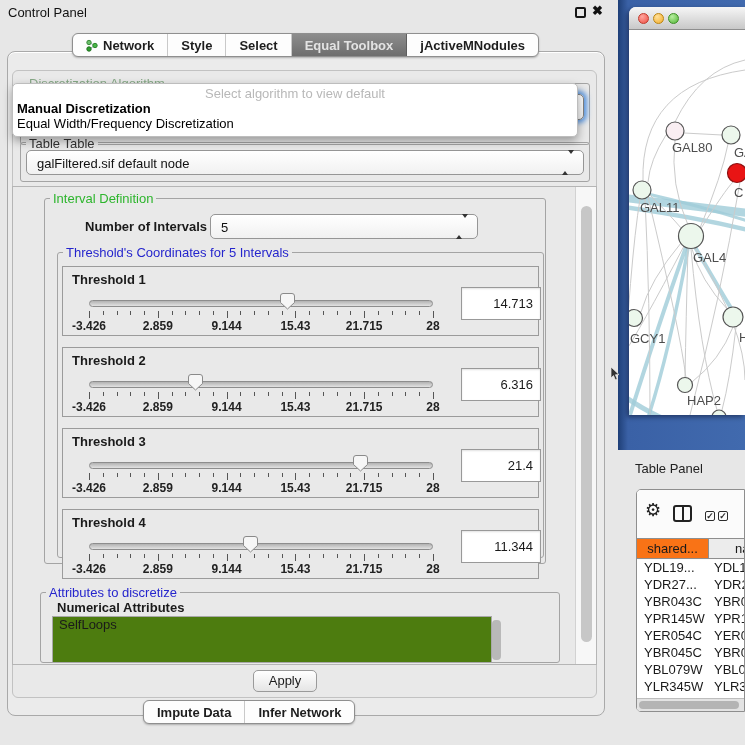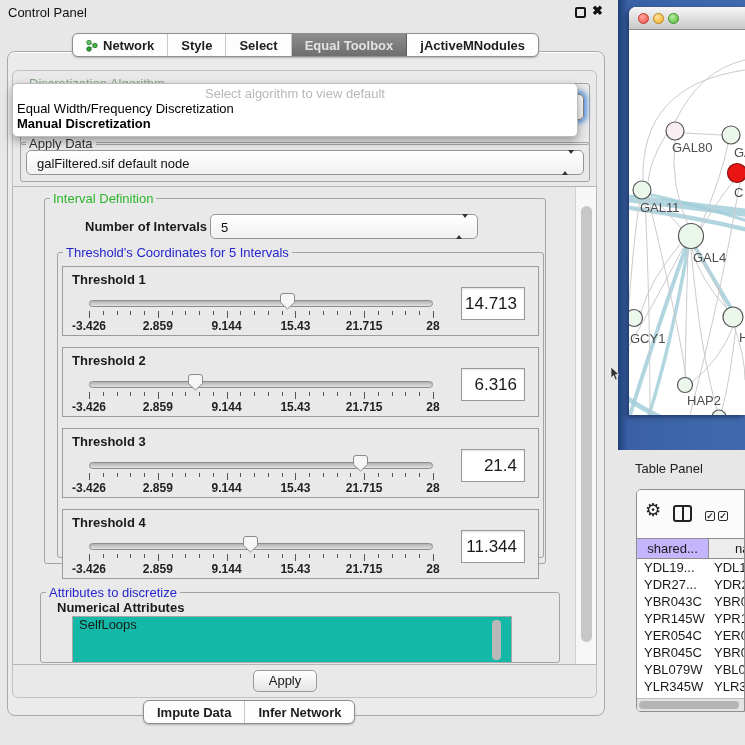--- a/index.html
+++ b/index.html
@@ -56,27 +56,27 @@
   #interval-group { left:44px; top:198px; width:502px; height:366px; }
   #thr-group { left:57px; top:252px; width:487px; height:306px; }
   #thr-panels { left:62px; top:266px; width:477px; }
   .th-panel { position:relative; width:477px; height:70px; margin-bottom:11px; border:1px solid #9b9b9b; background:#e9e9e9; }
   .th-label { position:absolute; left:9px; top:5px; font-weight:bold; font-size:13px; }
   .th-track { position:absolute; left:26px; top:33px; width:344px; height:7px; border:1px solid #8d8d8d; border-radius:4px;
               background:linear-gradient(#b2b2b2,#e2e2e2); }
   .th-thumb { position:absolute; top:26px; width:15px; height:16px; }
   .tick { position:absolute; width:1px; background:#555; }
   .tick-label { position:absolute; top:52px; font-size:12px; font-weight:bold; transform:translateX(-50%); color:#222; white-space:nowrap; }
-  .th-value { position:absolute; left:398px; top:20px; width:64px; height:33px; background:#fff; border:1px solid #999;
-              font-size:17px; text-align:right; line-height:31px; padding-right:7px; box-shadow:inset 0 1px 2px rgba(0,0,0,0.12); }
+  .th-value { position:absolute; left:398px; top:20px; width:80px; height:33px; background:#fff; border:1px solid #999;
+              font-size:13px; text-align:right; line-height:31px; padding-right:7px; box-shadow:inset 0 1px 2px rgba(0,0,0,0.12); }
 
   
   #attr-group { left:40px; top:592px; width:520px; height:71px; }
   #num-label { left:57px; top:600px; font-weight:bold; font-size:13px; }
-  #attr-list { left:72px; top:616px; width:440px; height:47px; background:#14b8a6; border:1px solid #a8a8a8; overflow:hidden; font-size:13px; }
+  #attr-list { left:52px; top:616px; width:440px; height:47px; background:#4d7c0f; border:1px solid #a8a8a8; overflow:hidden; font-size:13px; }
   .attr-item { padding-left:6px; line-height:15.5px; white-space:nowrap; }
   #attr-thumb { left:492px; top:620px; width:9px; height:40px; background:#b9b9b9; border-radius:4px; }
 
   #apply-btn { left:253px; top:670px; width:64px; height:22px; background:linear-gradient(#ffffff,#e5e5e5);
                border:1px solid #9a9a9a; border-radius:5px; font-size:13px; text-align:center; line-height:20px; }
 
   
   #blue-frame { left:618px; top:0; width:127px; height:450px;
                 background:linear-gradient(90deg,#1f3f77 0px,#3a61a6 10px,#416aae 100%); }
   #mac-win { left:629px; top:7px; width:116px; height:408px; background:#fff; border-top-left-radius:7px;
@@ -94,21 +94,21 @@
   #table-win { left:636px; top:489px; width:109px; height:223px; background:#fbfbfb; border:1px solid #8e8e8e;
                border-radius:5px 0 0 5px; overflow:hidden; }
   #tw-toolbar { position:absolute; left:0; top:0; width:100%; height:48px; background:#fbfbfb; }
   #gear-icon { position:absolute; left:8px; top:11px; font-size:18px; color:#222; line-height:18px; }
   #split-icon { position:absolute; left:36px; top:15px; width:19px; height:17px; border:2px solid #222; border-radius:3px; }
   #split-icon div { position:absolute; left:50%; top:0; width:2px; height:100%; background:#222; transform:translateX(-50%); }
   .cbx { position:absolute; top:21px; width:10px; height:10px; border:1.5px solid #2a2a2a; border-radius:2px;
          font-size:9px; line-height:8px; text-align:center; color:#2a2a2a; font-weight:bold; }
   #tw-header { position:absolute; left:0; top:48px; width:130px; height:21px; display:flex;
                border-top:1px solid #8e8e8e; border-bottom:1px solid #8e8e8e; font-size:13px; }
-  #tw-header .h1 { width:72px; background:#c4b5fd; text-align:center; line-height:19px; border-right:1px solid #8e8e8e; }
+  #tw-header .h1 { width:72px; background:#f97316; text-align:center; line-height:19px; border-right:1px solid #8e8e8e; }
   #tw-header .h2 { flex:1; background:#ececec; line-height:19px; padding-left:26px; }
   #tw-rows { position:absolute; left:0; top:70px; width:130px; }
   .t-row { display:flex; height:17px; background:#fff; font-size:13px; line-height:16px; }
   .t-row .c1 { width:72px; padding-left:7px; white-space:nowrap; overflow:hidden; }
   .t-row .c2 { flex:1; padding-left:5px; white-space:nowrap; overflow:hidden; }
   #hscroll { position:absolute; left:0; top:208px; width:109px; height:13px; background:#e3e3e3; border-top:1px solid #bdbdbd; }
   #hthumb { position:absolute; left:2px; top:2px; width:100px; height:8px; background:#b4b4b4; border-radius:4px; }
 
   svg text { font-family:"Liberation Sans",sans-serif; }
 </style>
@@ -146,26 +146,26 @@
       <span>jActiveMNodules</span>
     </div>
   </div>
 
 <div class="abs groupbox" style="left:20px;top:83px;width:570px;height:62px;"></div>
 <span class="grouptitle t-dim" style="left:26px;top:76px;">Discretization Algorithm</span>
 <div class="combo" id="algo-combo"></div>
 
 <div class="abs" id="popup">
   <div id="popup-hint">Select algorithm to view default</div>
+  <div class="popup-item bold">Manual Discretization</div>
   <div class="popup-item">Equal Width/Frequency Discretization</div>
-  <div class="popup-item bold">Manual Discretization</div>
 </div>
 
 <div class="abs groupbox" style="left:20px;top:142px;width:570px;height:40px;"></div>
-<span class="grouptitle" style="left:26px;top:136px;color:#333;">Apply Data</span>
+<span class="grouptitle" style="left:26px;top:136px;color:#333;">Table Table</span>
 <div class="combo" style="left:26px;top:150px;width:558px;height:25px;">
   <span class="val">galFiltered.sif default node</span>
   <span class="spinner"><span class="spin-up"></span><span class="spin-dn"></span></span>
 </div>
 
 <div class="abs" id="viewport"></div>
 <div class="abs" id="vtrack"></div>
 <div class="abs" id="vthumb"></div>
 
 <div class="abs groupbox" id="interval-group"></div>

